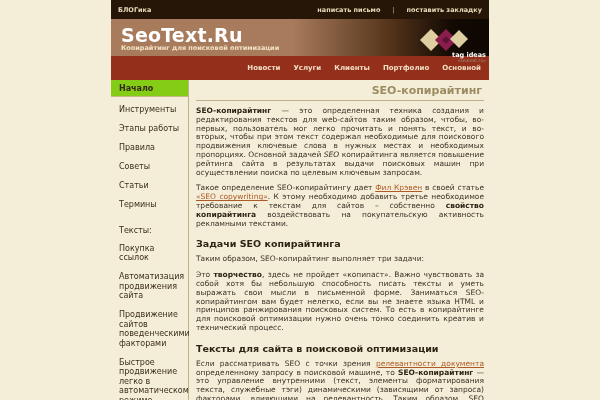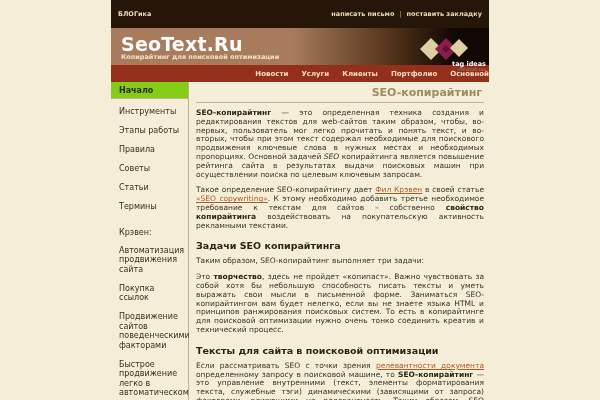--- a/index.html
+++ b/index.html
@@ -6,43 +6,43 @@
   html,body { width: 600px; height: 400px; overflow: hidden; }
   body {
     background: #f4edd8;
     font-family: "DejaVu Sans", "Liberation Sans", sans-serif;
     color: #3a3125;
   }
   .wrapper { position: absolute; left: 111px; top: 0; width: 378px; height: 400px; }
 
   
   .topbar {
-    height: 28px; background: #261607; color: #e9d9b9;
+    height: 19px; background: #261607; color: #e9d9b9;
     display: flex; align-items: center; justify-content: space-between;
     padding: 0 7px; font-size: 6.5px; font-weight: bold;
   }
   .topbar a { color: #e9d9b9; text-decoration: none; }
-  .topbar .right { display: flex; gap: 5px; align-items: flex-end; margin-left: 16px; }
+  .topbar .right { display: flex; gap: 12px; align-items: flex-end; margin-left: 16px; }
   .topbar .sep { font-weight: normal; color: #cbb globalization58f; color:#cbb58f; }
 
   
   .header {
     position: relative; height: 37px;
     background: linear-gradient(90deg, #a87b5c 0%, #a87b5c 48%, #54331a 74%, #120a03 90%, #0e0702 100%);
   }
   .site-title { position: absolute; left: 10px; top: 5px; color: #ffffff; font-size: 19px; font-weight: bold; letter-spacing: .2px; }
   .tagline { position: absolute; left: 10px; top: 25px; color: #f3e3c6; font-size: 6.5px; font-weight: bold; }
   .logo { position: absolute; right: 3px; top: 9px; width: 78px; text-align: right; }
   .logo .lname { color: #fff; font-size: 6.5px; font-weight: bold; line-height: 6px; }
   .logo .ldomain { color: #9d8d76; font-size: 4.5px; line-height: 5px; }
 
   
   .nav {
-    height: 17px; background: #942f1b; display: flex; align-items: center;
-    justify-content: flex-end; gap: 13px; 
+    height: 24px; background: #942f1b; display: flex; align-items: center;
+    justify-content: flex-end; gap: 13px; padding-right: 8px;
   }
   .nav a { color: #f2dfc4; font-size: 7px; font-weight: bold; text-decoration: none; }
 
   
   .cols { display: flex; height: 339px; }
   .sidebar { width: 78px; flex: none; border-right: 1px solid #bfb28a; padding-bottom: 4px; }
   .side-item-active {
     background: #84cc16; font-weight: bold; font-size: 8px; color: #33281a;
     padding: 4px 0 3px 8px; border-bottom: 1px solid #c6b789;
   }
@@ -112,23 +112,23 @@
 
     <div class="sidebar">
       <div class="side-item-active">Начало</div>
       <div class="side-list">
           <a href="#">Инструменты</a>
           <a href="#">Этапы работы</a>
           <a href="#">Правила</a>
           <a href="#">Советы</a>
           <a href="#">Статьи</a>
           <a href="#">Термины</a>
-          <div class="services-label">Крэвен:</div>
+          <div class="services-label">Тексты:</div>
+          <a href="#">Покупка ссылок</a>
           <a href="#">Автоматизация продвижения сайта</a>
-          <a href="#">Покупка ссылок</a>
           <a href="#">Продвижение сайтов поведенческими факторами</a>
           <a href="#">Быстрое продвижение легко в автоматическом режиме</a>
         </div>
       <div class="search-block">
         
         
         
       </div>
 
     </div>

